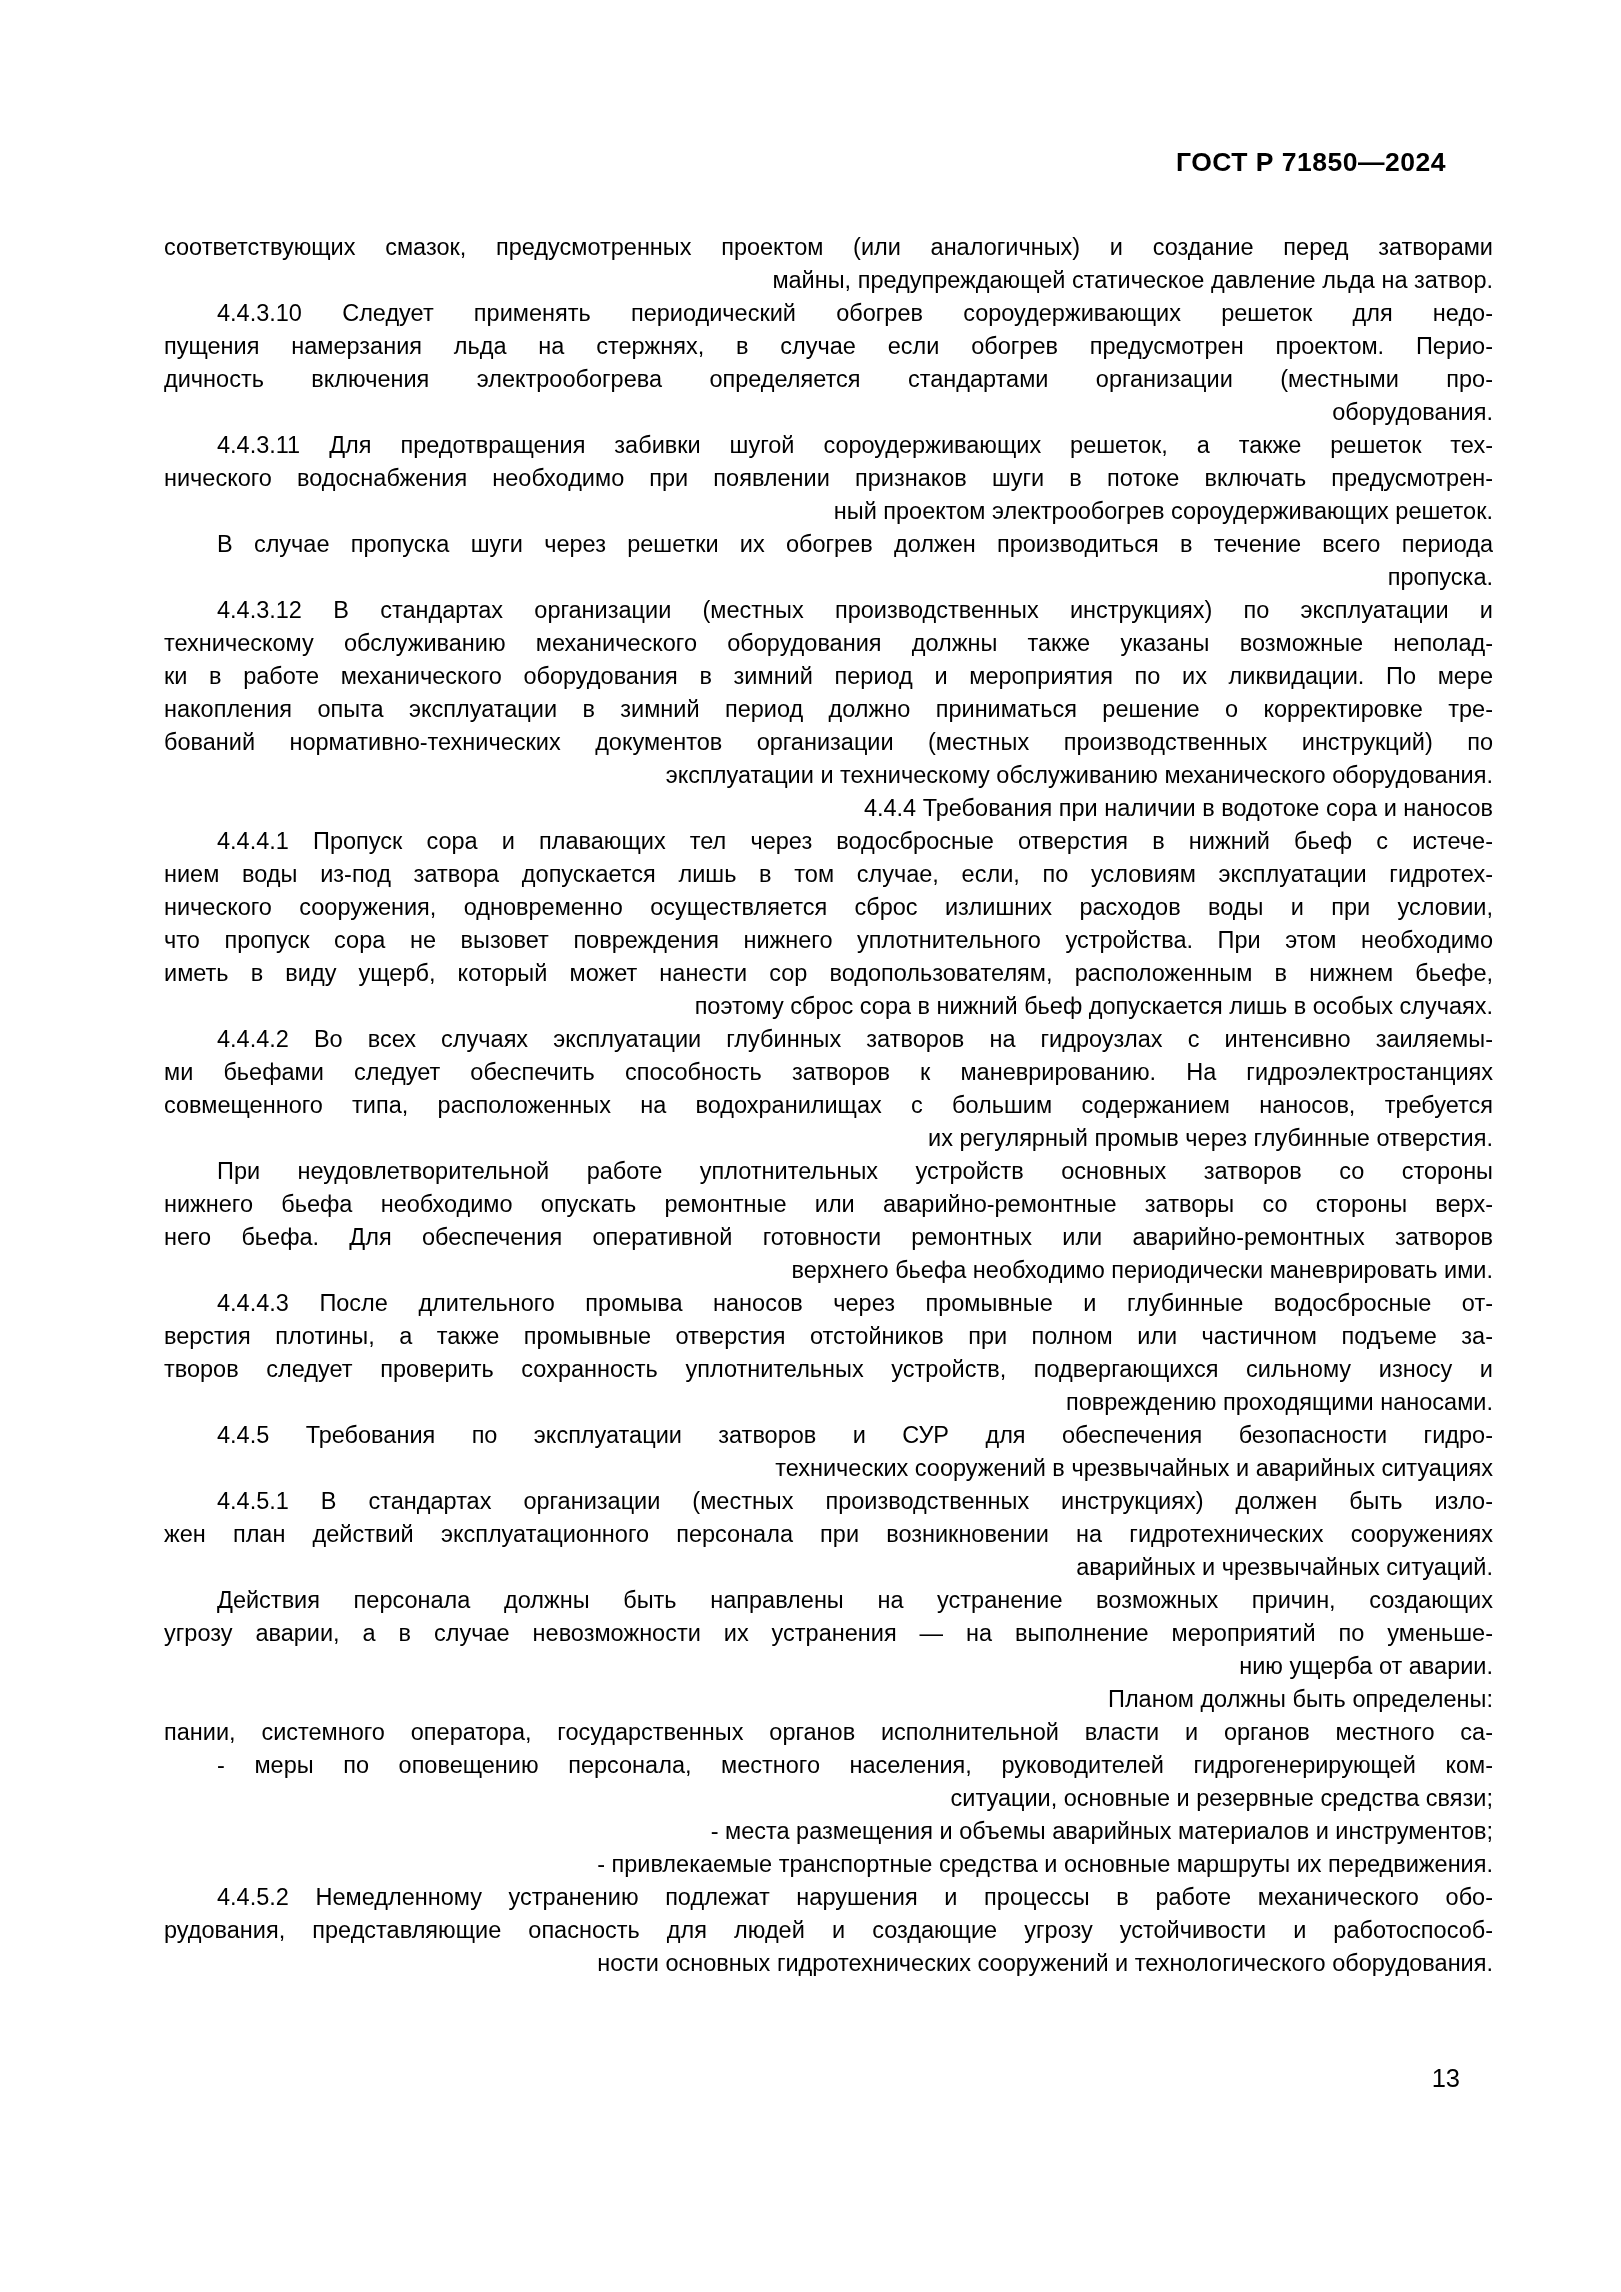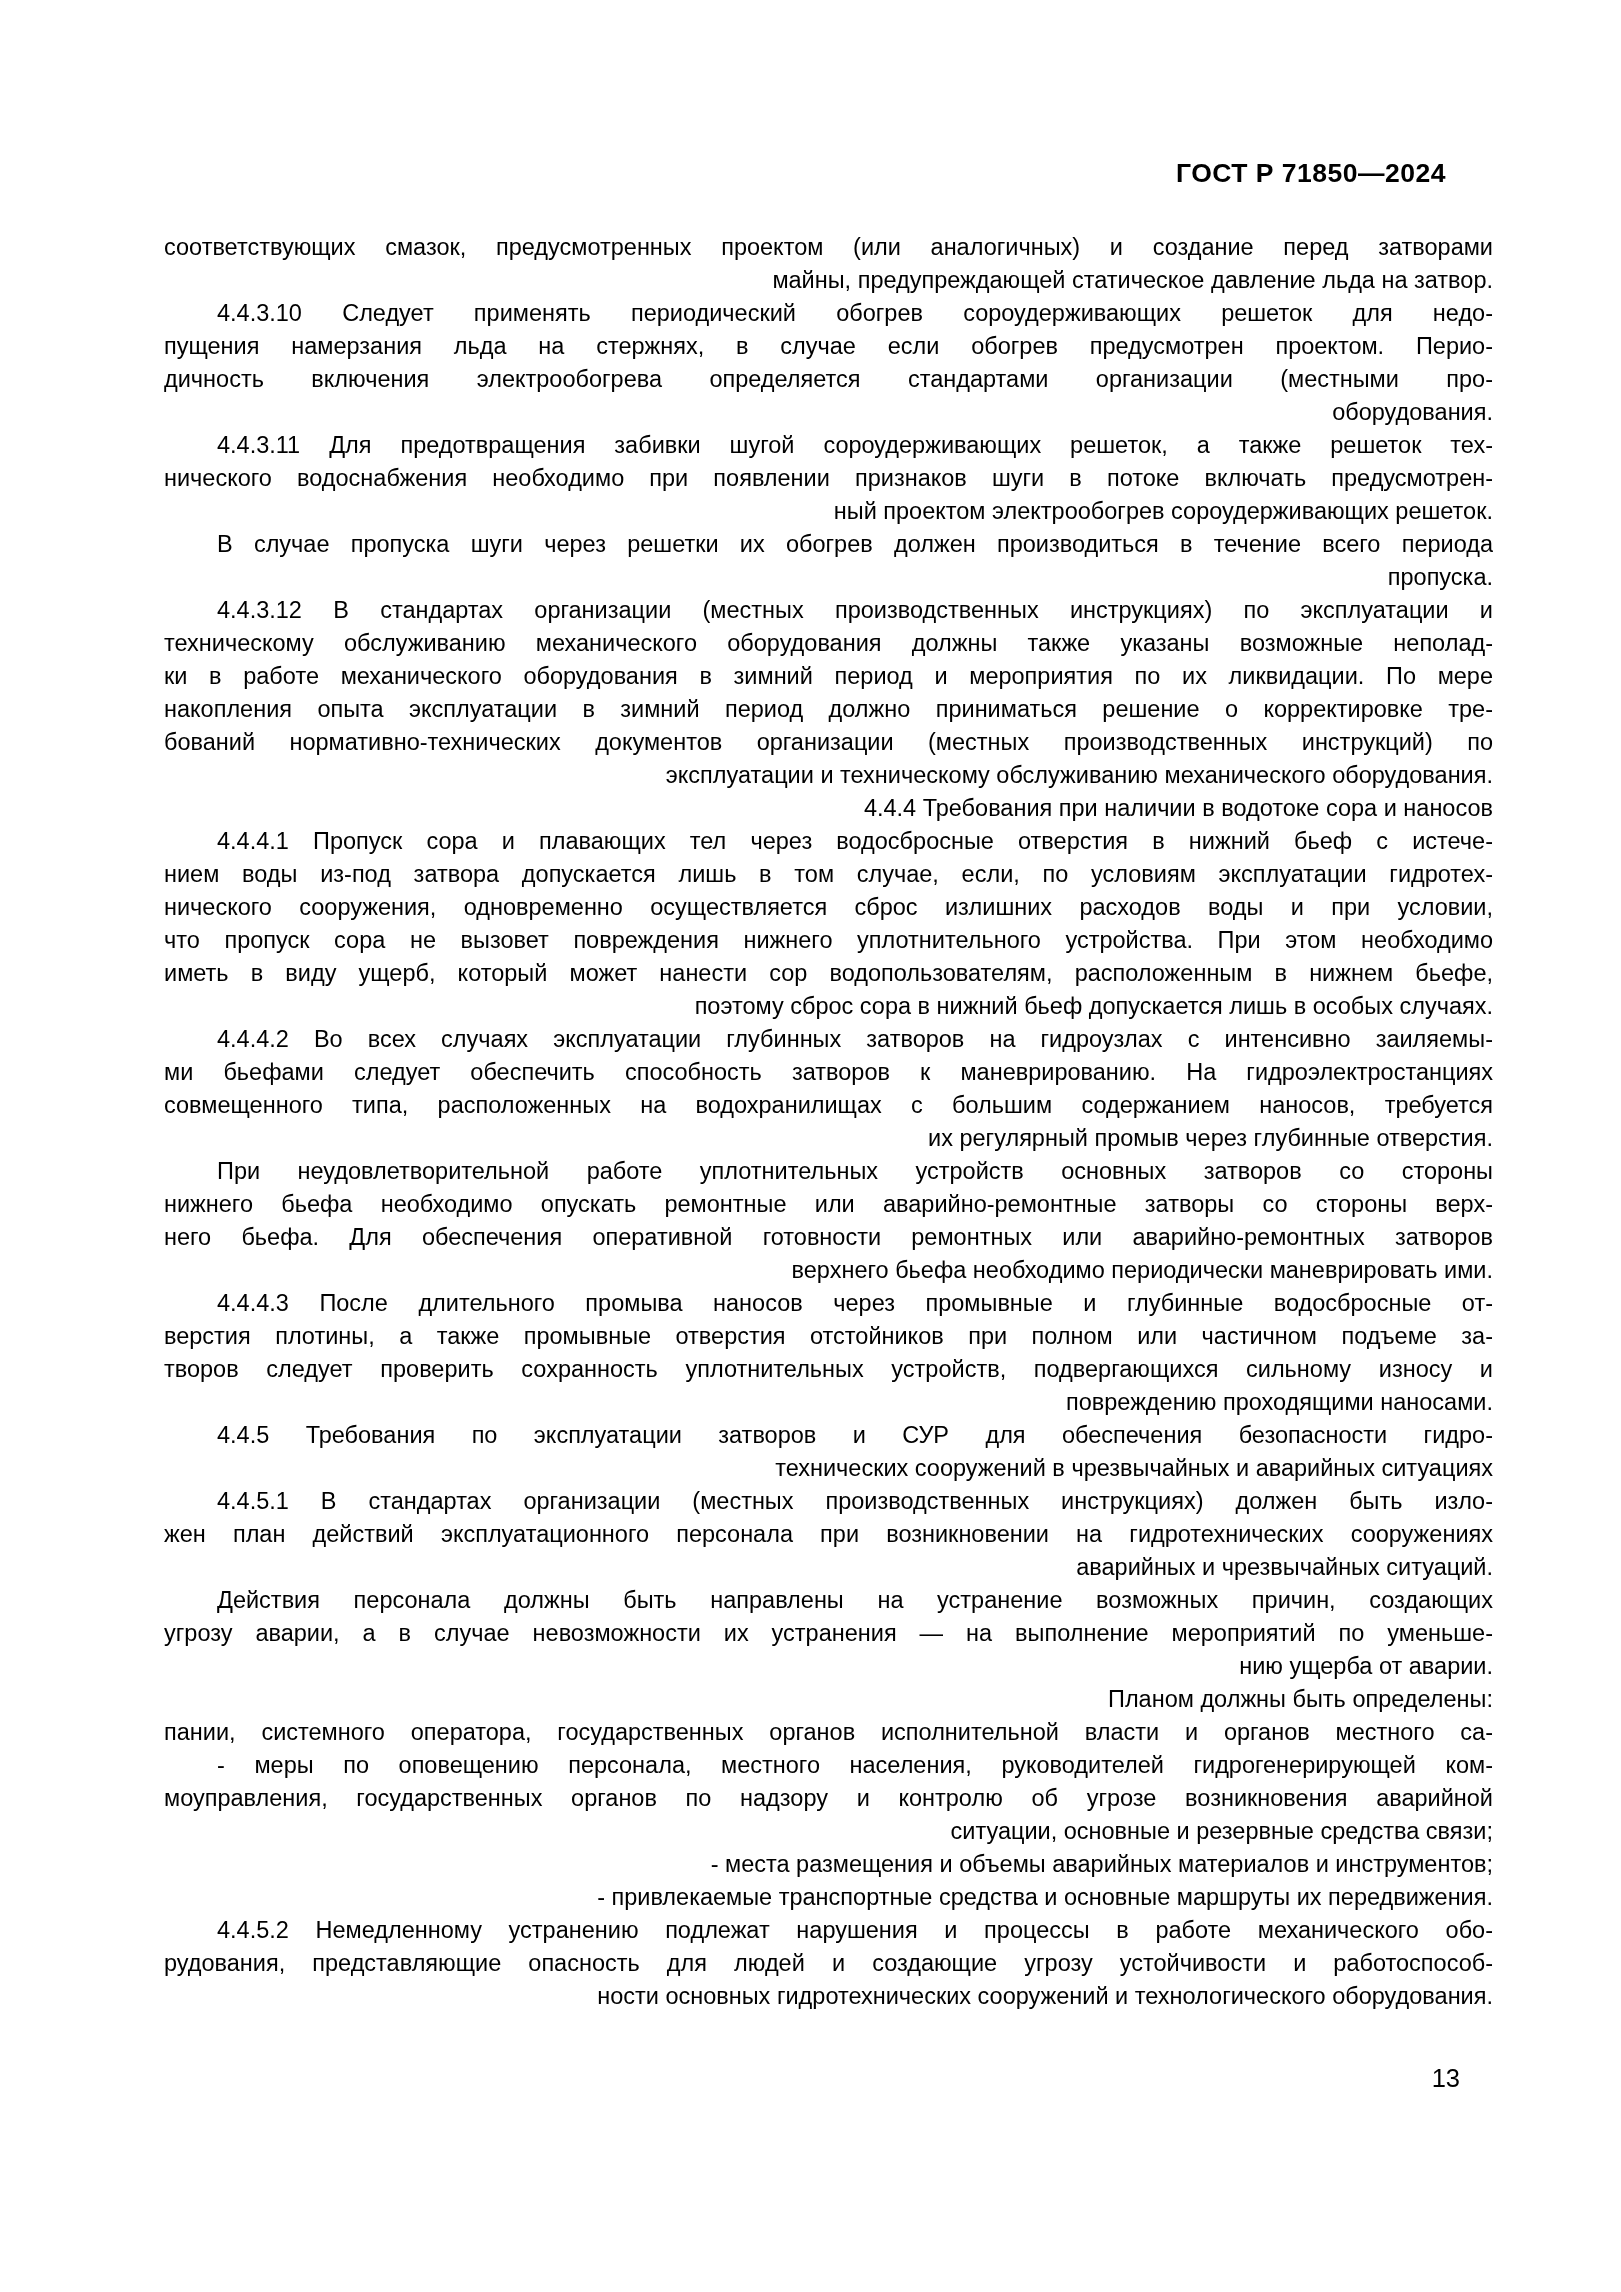--- a/index.html
+++ b/index.html
@@ -10,21 +10,21 @@
   body {
     width: 1621px;
     height: 2293px;
     position: relative;
     font-family: "Liberation Sans", sans-serif;
     color: #000000;
     overflow: hidden;
   }
   .page-header {
     position: absolute;
-    top: 158px;
+    top: 147px;
     left: 117px;
     width: 1329px;
     text-align: right;
     font-weight: bold;
     font-size: 26.5px;
     letter-spacing: 0.5px;
   }
   .document-content {
     position: absolute;
     top: 231px;
@@ -131,21 +131,20 @@
       <div class="line indent just">Действия персонала должны быть направлены на устранение возможных причин, создающих</div>
       <div class="line just">угрозу аварии, а в случае невозможности их устранения — на выполнение мероприятий по уменьше-</div>
       <div class="line">нию ущерба от аварии.</div>
     </div>
     <div class="para">
       <div class="line indent">Планом должны быть определены:</div>
     </div>
     <div class="para">
       <div class="line just">пании, системного оператора, государственных органов исполнительной власти и органов местного са-</div>
       <div class="line indent just">- меры по оповещению персонала, местного населения, руководителей гидрогенерирующей ком-</div>
-      <div class="line just">моуправления, государственных органов по надзору и контролю об угрозе возникновения аварийной</div>
       <div class="line">ситуации, основные и резервные средства связи;</div>
     </div>
     <div class="para">
       <div class="line indent">- места размещения и объемы аварийных материалов и инструментов;</div>
     </div>
     <div class="para">
       <div class="line indent">- привлекаемые транспортные средства и основные маршруты их передвижения.</div>
     </div>
     <div class="para">
       <div class="line indent just">4.4.5.2 Немедленному устранению подлежат нарушения и процессы в работе механического обо-</div>

